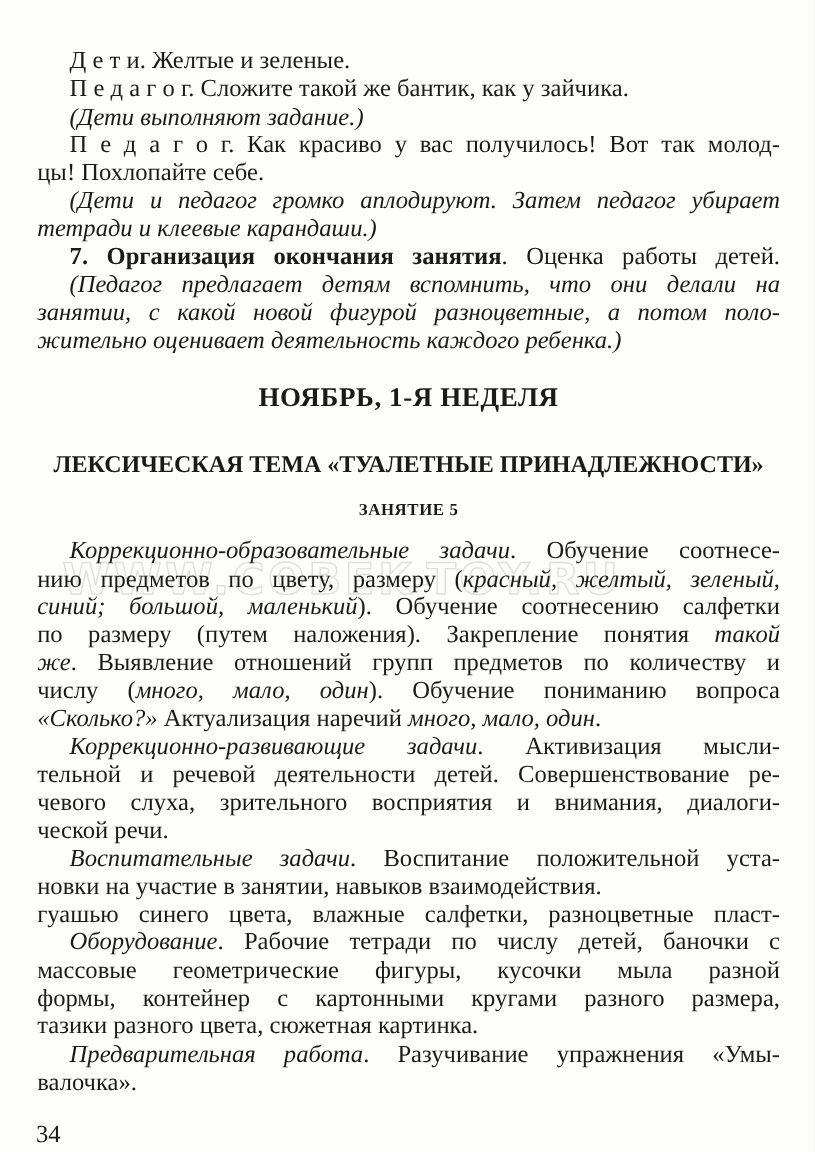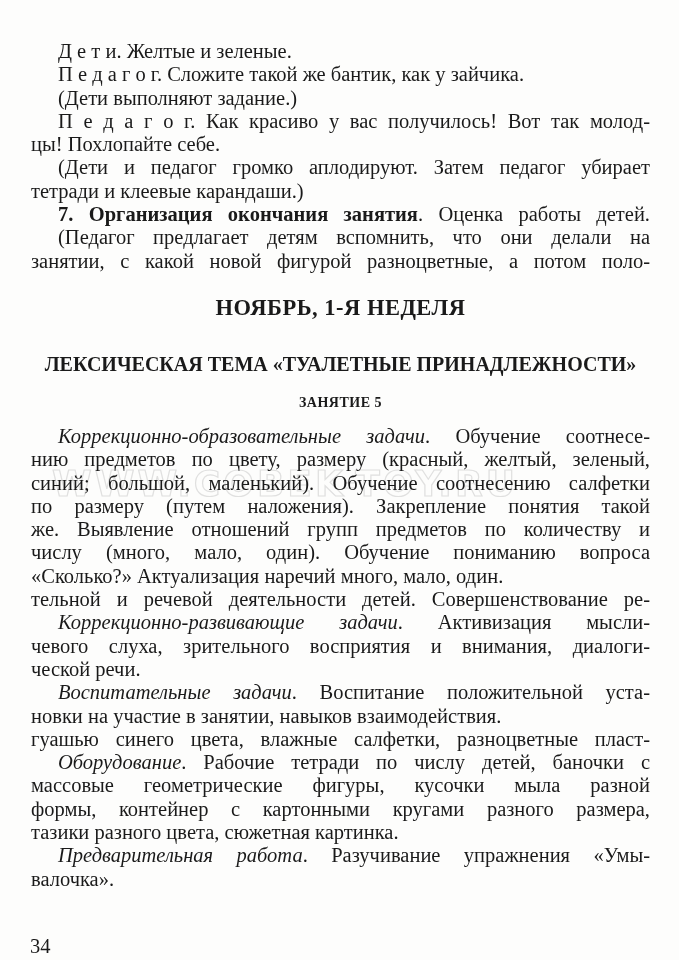--- a/index.html
+++ b/index.html
@@ -6,21 +6,21 @@
   .page{
     position:relative;width:679px;height:960px;margin:0 auto;
     background:#fdfdfc;color:#1a1a1a;overflow:hidden;
     font-family:"Liberation Serif","DejaVu Serif",serif;
   }
   .doc{position:absolute;left:31px;top:40px;width:619px;}
   .line{font-size:20.5px;line-height:23.3px;}
   .line.just{text-align:justify;text-align-last:justify;}
   .line.ind{padding-left:27px;}
   .seg-n{font-style:normal;font-weight:normal;}
-  .seg-i{}
+  .seg-i{font-style:italic;}
   .seg-b{font-weight:bold;}
   .seg-bi{font-weight:normal;font-style:italic;}
   .h1{ text-align:center;font-weight:bold;font-size:22.5px;line-height:26px;margin-top:22px;letter-spacing:.5px;}
   .h2{ text-align:center;font-weight:bold;font-size:20px;line-height:22px;margin-top:32px;}
   .h3{ text-align:center;font-weight:bold;font-size:14px;line-height:20px;margin-top:18px;margin-bottom:12px;letter-spacing:.5px;}
   .watermark{
     position:absolute;left:52px;top:463px;width:620px;white-space:nowrap;
     font-family:"DejaVu Sans","Liberation Sans",sans-serif;font-weight:bold;
     font-size:36px;letter-spacing:3px;color:transparent;
     -webkit-text-stroke:1.2px rgba(175,175,175,0.38);
@@ -37,32 +37,33 @@
       <div class="line ind"><span class="seg-n">Д е т и. Желтые и зеленые.</span></div>
       <div class="line ind"><span class="seg-n">П е д а г о г. Сложите такой же бантик, как у зайчика.</span></div>
       <div class="line ind"><span class="seg-i">(Дети выполняют задание.)</span></div>
       <div class="line ind just"><span class="seg-n">П е д а г о г. Как красиво у вас получилось! Вот так молод-</span></div>
       <div class="line"><span class="seg-n">цы! Похлопайте себе.</span></div>
       <div class="line ind just"><span class="seg-i">(Дети и педагог громко аплодируют. Затем педагог убирает</span></div>
       <div class="line"><span class="seg-i">тетради и клеевые карандаши.)</span></div>
       <div class="line ind just"><span class="seg-b">7. Организация окончания занятия</span><span class="seg-n">. Оценка работы детей.</span></div>
       <div class="line ind just"><span class="seg-i">(Педагог предлагает детям вспомнить, что они делали на</span></div>
       <div class="line just"><span class="seg-i">занятии, с какой новой фигурой разноцветные, а потом поло-</span></div>
+      <div class="line"><span class="seg-i">жительно оценивает деятельность каждого ребенка.)</span></div>
       <div class="h1">НОЯБРЬ, 1-Я НЕДЕЛЯ</div>
       <div class="h2">ЛЕКСИЧЕСКАЯ ТЕМА «ТУАЛЕТНЫЕ ПРИНАДЛЕЖНОСТИ»</div>
       <div class="h3">ЗАНЯТИЕ 5</div>
       <div class="line ind just"><span class="seg-bi">Коррекционно-образовательные задачи</span><span class="seg-n">. Обучение соотнесе-</span></div>
       <div class="line just"><span class="seg-n">нию предметов по цвету, размеру (</span><span class="seg-i">красный, желтый, зеленый,</span></div>
       <div class="line just"><span class="seg-i">синий; большой, маленький</span><span class="seg-n">). Обучение соотнесению салфетки</span></div>
       <div class="line just"><span class="seg-n">по размеру (путем наложения). Закрепление понятия </span><span class="seg-i">такой</span></div>
       <div class="line just"><span class="seg-i">же</span><span class="seg-n">. Выявление отношений групп предметов по количеству и</span></div>
       <div class="line just"><span class="seg-n">числу (</span><span class="seg-i">много, мало, один</span><span class="seg-n">). Обучение пониманию вопроса</span></div>
       <div class="line"><span class="seg-i">«Сколько?»</span><span class="seg-n"> Актуализация наречий </span><span class="seg-i">много, мало, один</span><span class="seg-n">.</span></div>
+      <div class="line ind just"><span class="seg-bi">Коррекционно-развивающие задачи</span><span class="seg-n">. Активизация мысли-</span></div>
       <div class="line just"><span class="seg-n">тельной и речевой деятельности детей. Совершенствование ре-</span></div>
-      <div class="line ind just"><span class="seg-bi">Коррекционно-развивающие задачи</span><span class="seg-n">. Активизация мысли-</span></div>
       <div class="line just"><span class="seg-n">чевого слуха, зрительного восприятия и внимания, диалоги-</span></div>
       <div class="line"><span class="seg-n">ческой речи.</span></div>
       <div class="line ind just"><span class="seg-bi">Воспитательные задачи</span><span class="seg-n">. Воспитание положительной уста-</span></div>
       <div class="line"><span class="seg-n">новки на участие в занятии, навыков взаимодействия.</span></div>
       <div class="line just"><span class="seg-n">гуашью синего цвета, влажные салфетки, разноцветные пласт-</span></div>
       <div class="line ind just"><span class="seg-bi">Оборудование</span><span class="seg-n">. Рабочие тетради по числу детей, баночки с</span></div>
       <div class="line just"><span class="seg-n">массовые геометрические фигуры, кусочки мыла разной</span></div>
       <div class="line just"><span class="seg-n">формы, контейнер с картонными кругами разного размера,</span></div>
       <div class="line"><span class="seg-n">тазики разного цвета, сюжетная картинка.</span></div>
       <div class="line ind just"><span class="seg-bi">Предварительная работа</span><span class="seg-n">. Разучивание упражнения «Умы-</span></div>

